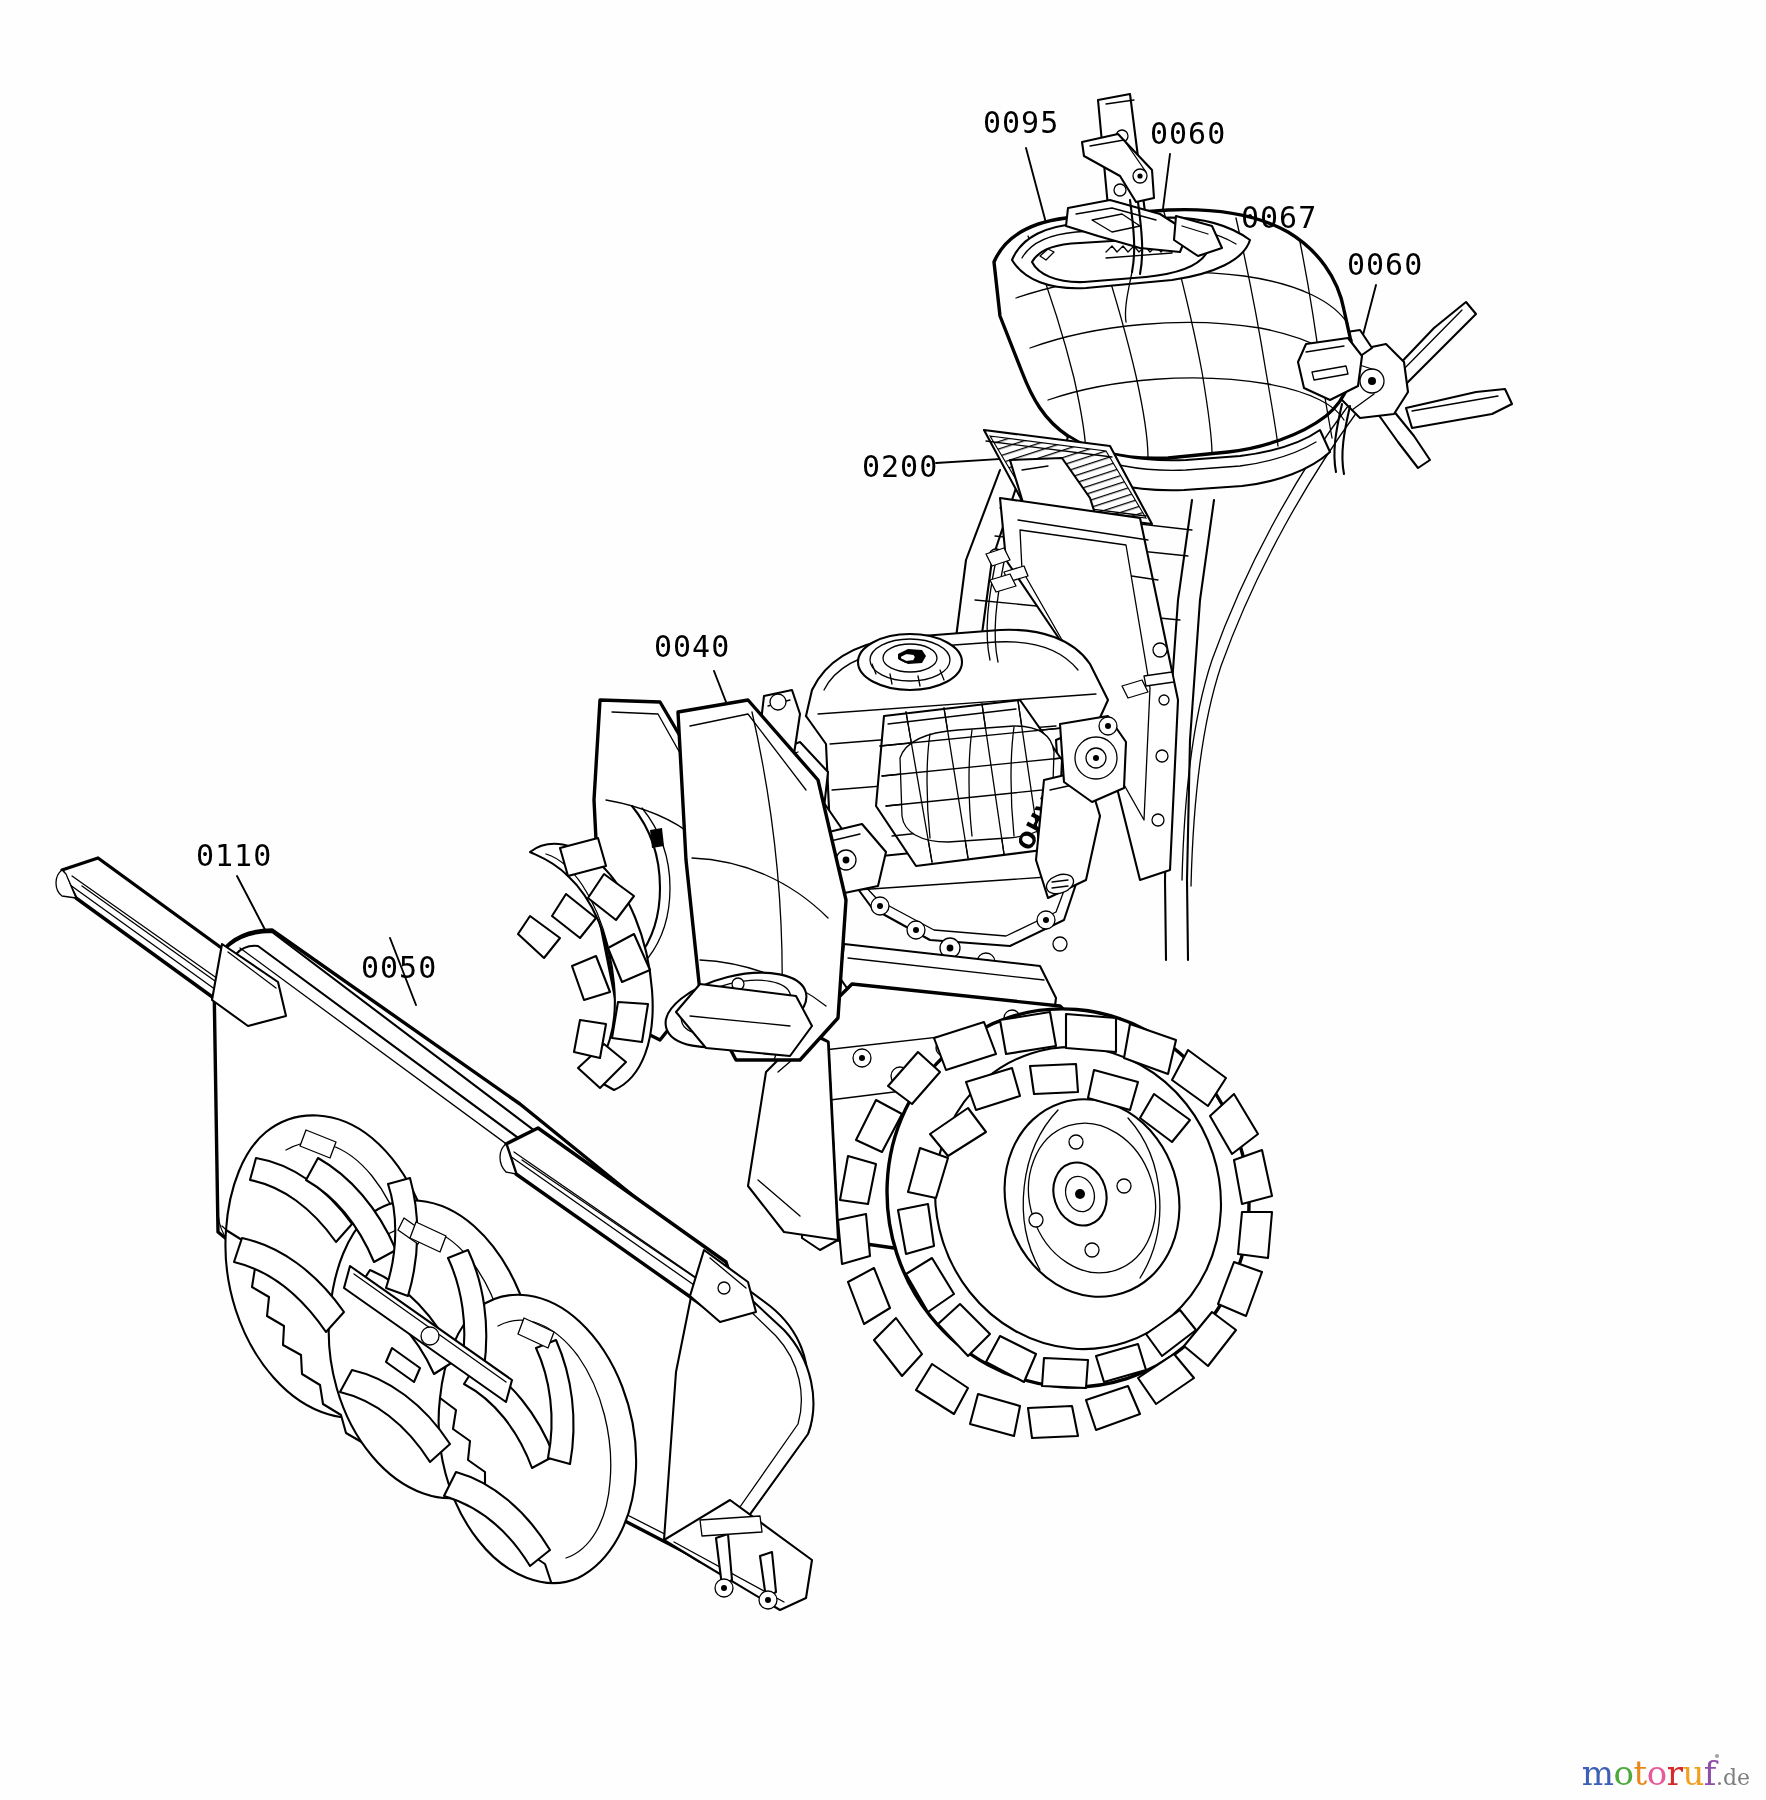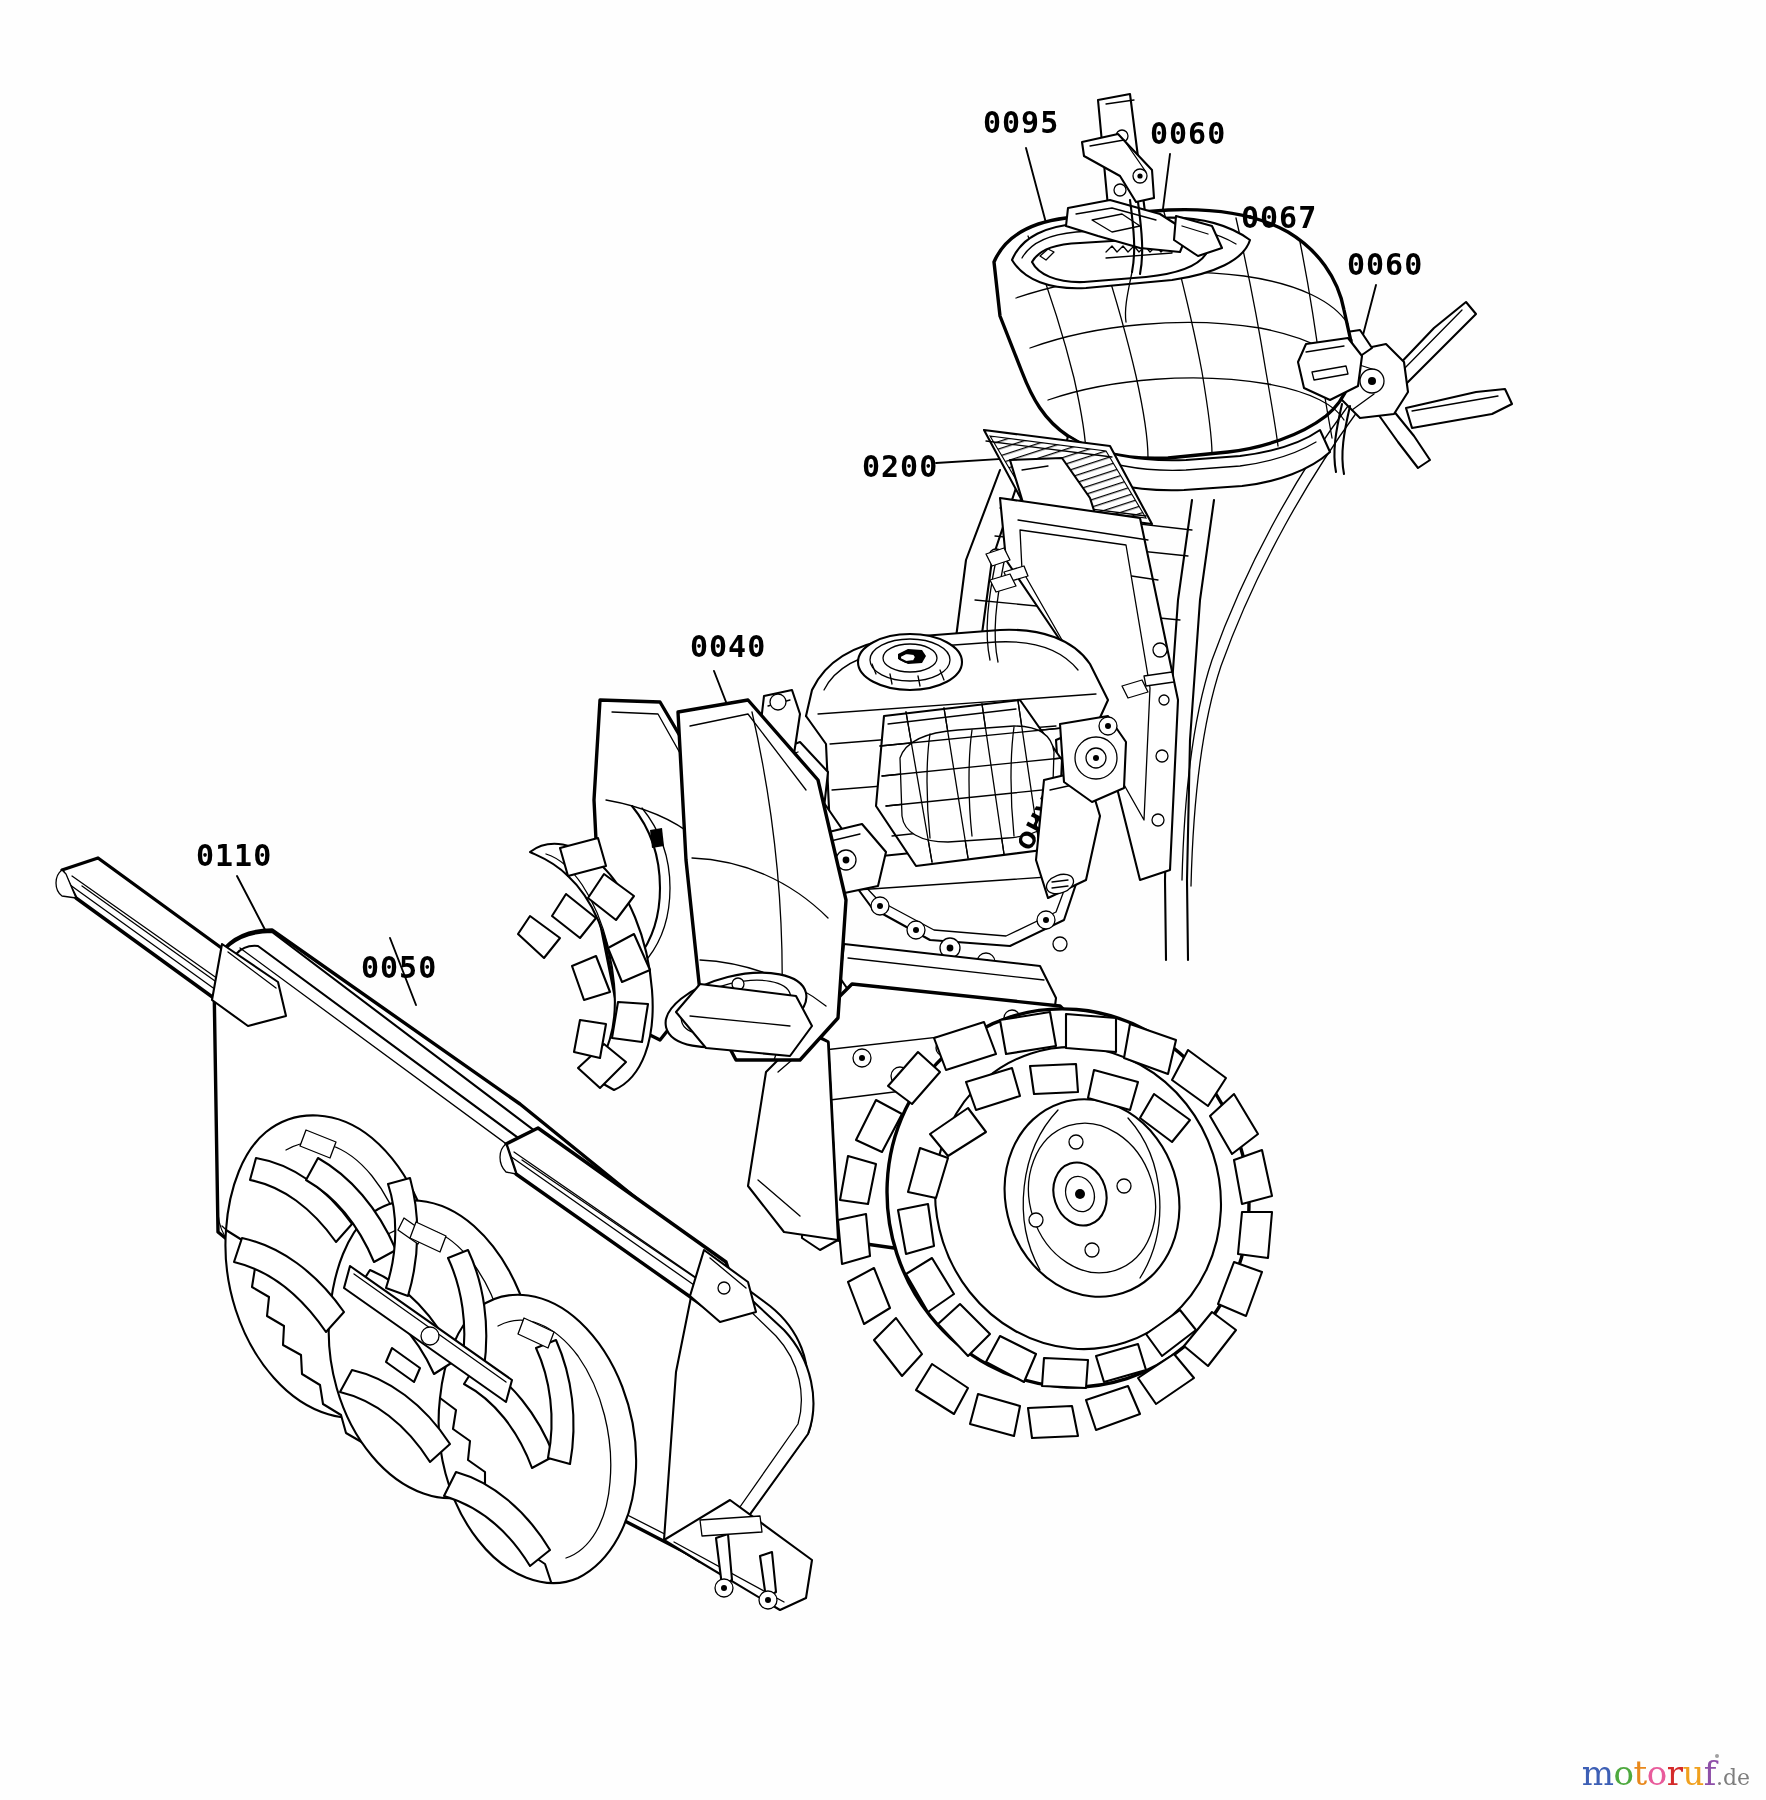--- a/index.html
+++ b/index.html
@@ -21,21 +21,21 @@
   #diagram-svg {
     position: absolute;
     left: 0;
     top: 0;
     width: 1766px;
     height: 1800px;
   }
   .callout-label {
     position: absolute;
     font-family: "DejaVu Sans Mono", "Liberation Mono", monospace;
-    font-weight: bold;
+    font-weight: normal;
     font-size: 30px;
     letter-spacing: 1px;
     color: #000000;
     white-space: nowrap;
     line-height: 1;
     user-select: none;
   }
   #watermark {
     position: absolute;
     right: 16px;
@@ -629,21 +629,21 @@
       <path class="fwT" d="M 1144 676 L 1172 672 L 1174 682 L 1146 686 Z"></path>
     </g>
 
   </svg>
 
   <div class="callout-label" style="left:983px;  top:108px;">0095</div>
   <div class="callout-label" style="left:1150px; top:119px;">0060</div>
   <div class="callout-label" style="left:1241px; top:203px;">0067</div>
   <div class="callout-label" style="left:1347px; top:250px;">0060</div>
   <div class="callout-label" style="left:862px;  top:452px;">0200</div>
-  <div class="callout-label" style="left:690px;  top:632px;">0040</div>
+  <div class="callout-label" style="left:654px;  top:632px;">0040</div>
   <div class="callout-label" style="left:196px;  top:841px;">0110</div>
   <div class="callout-label" style="left:361px;  top:953px;">0050</div>
 
   <div id="watermark">
     <span class="wm-l" style="color:#3d5fb5">m</span><span class="wm-l" style="color:#4ea93f">o</span><span class="wm-l" style="color:#e8881c">t</span><span class="wm-l" style="color:#e85b9b">o</span><span class="wm-l" style="color:#d42a2a">r</span><span class="wm-l" style="color:#f0a01e">u</span><span class="wm-l dot-acc" style="color:#8e4fa8">f</span><span class="wm-tld">.de</span>
   </div>
 
 </div>
 
 </body></html>

